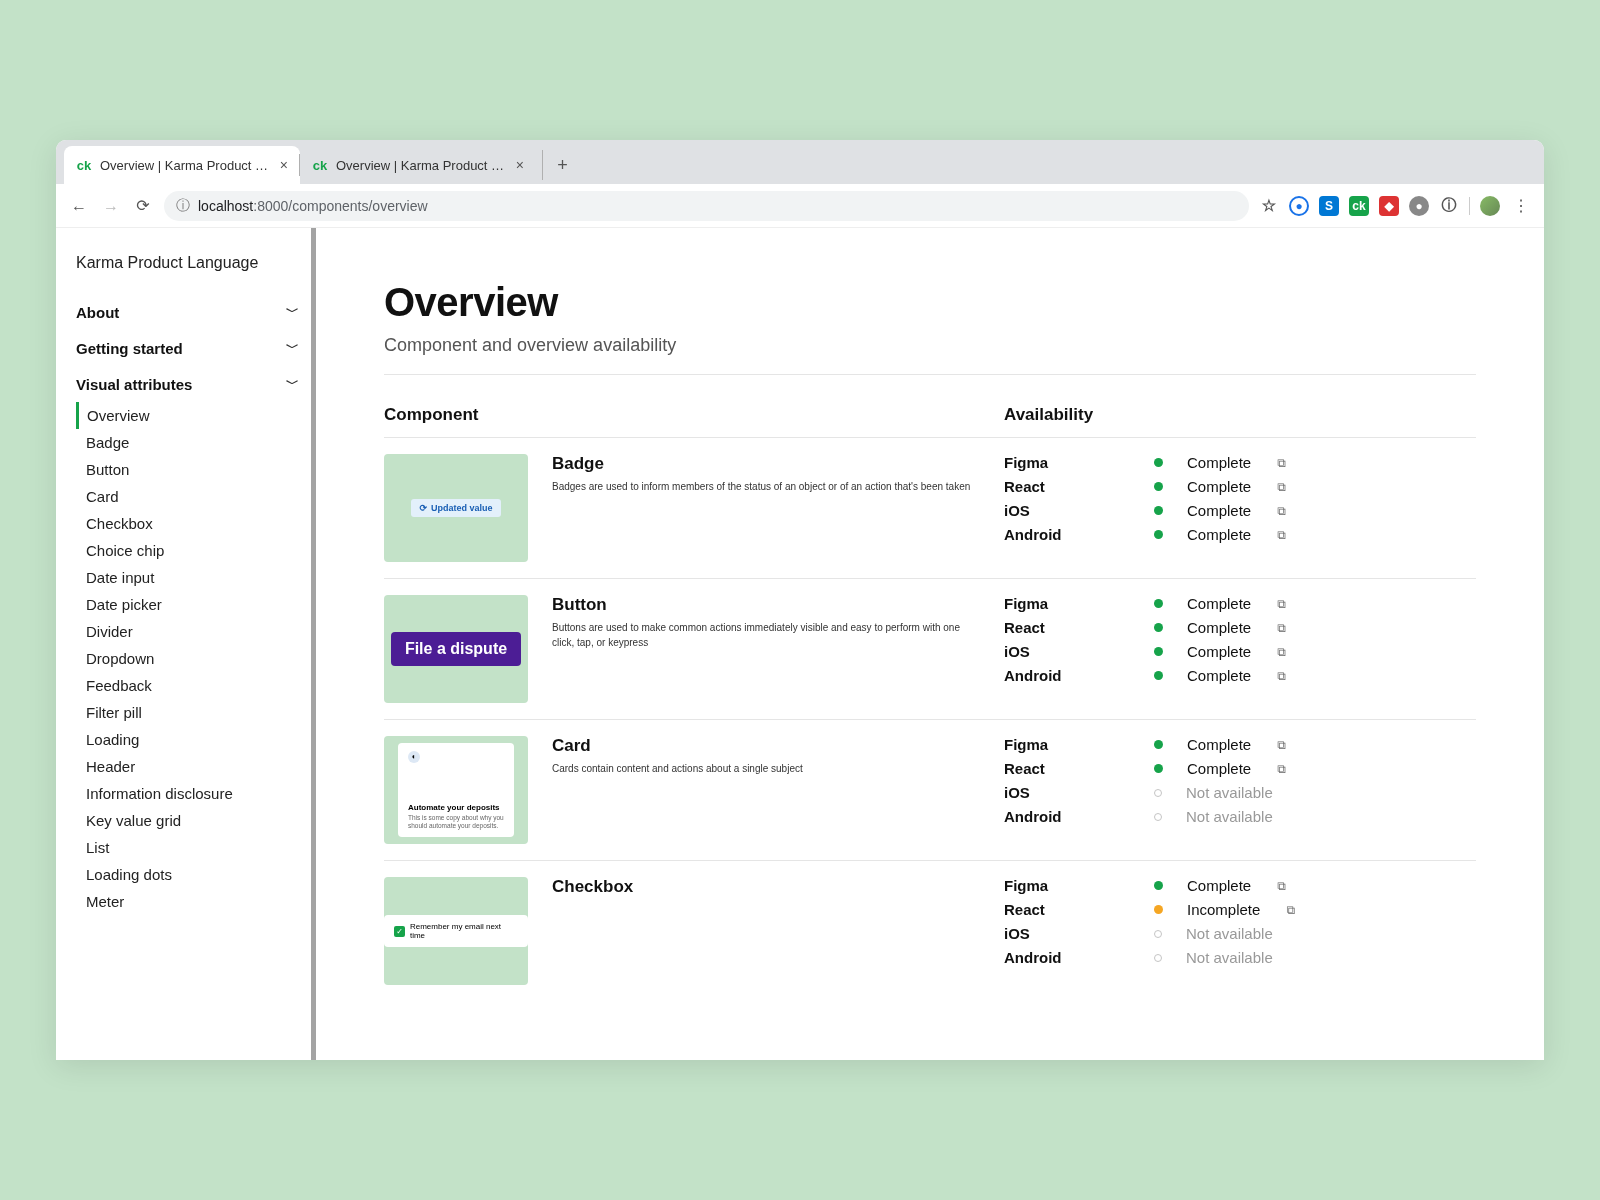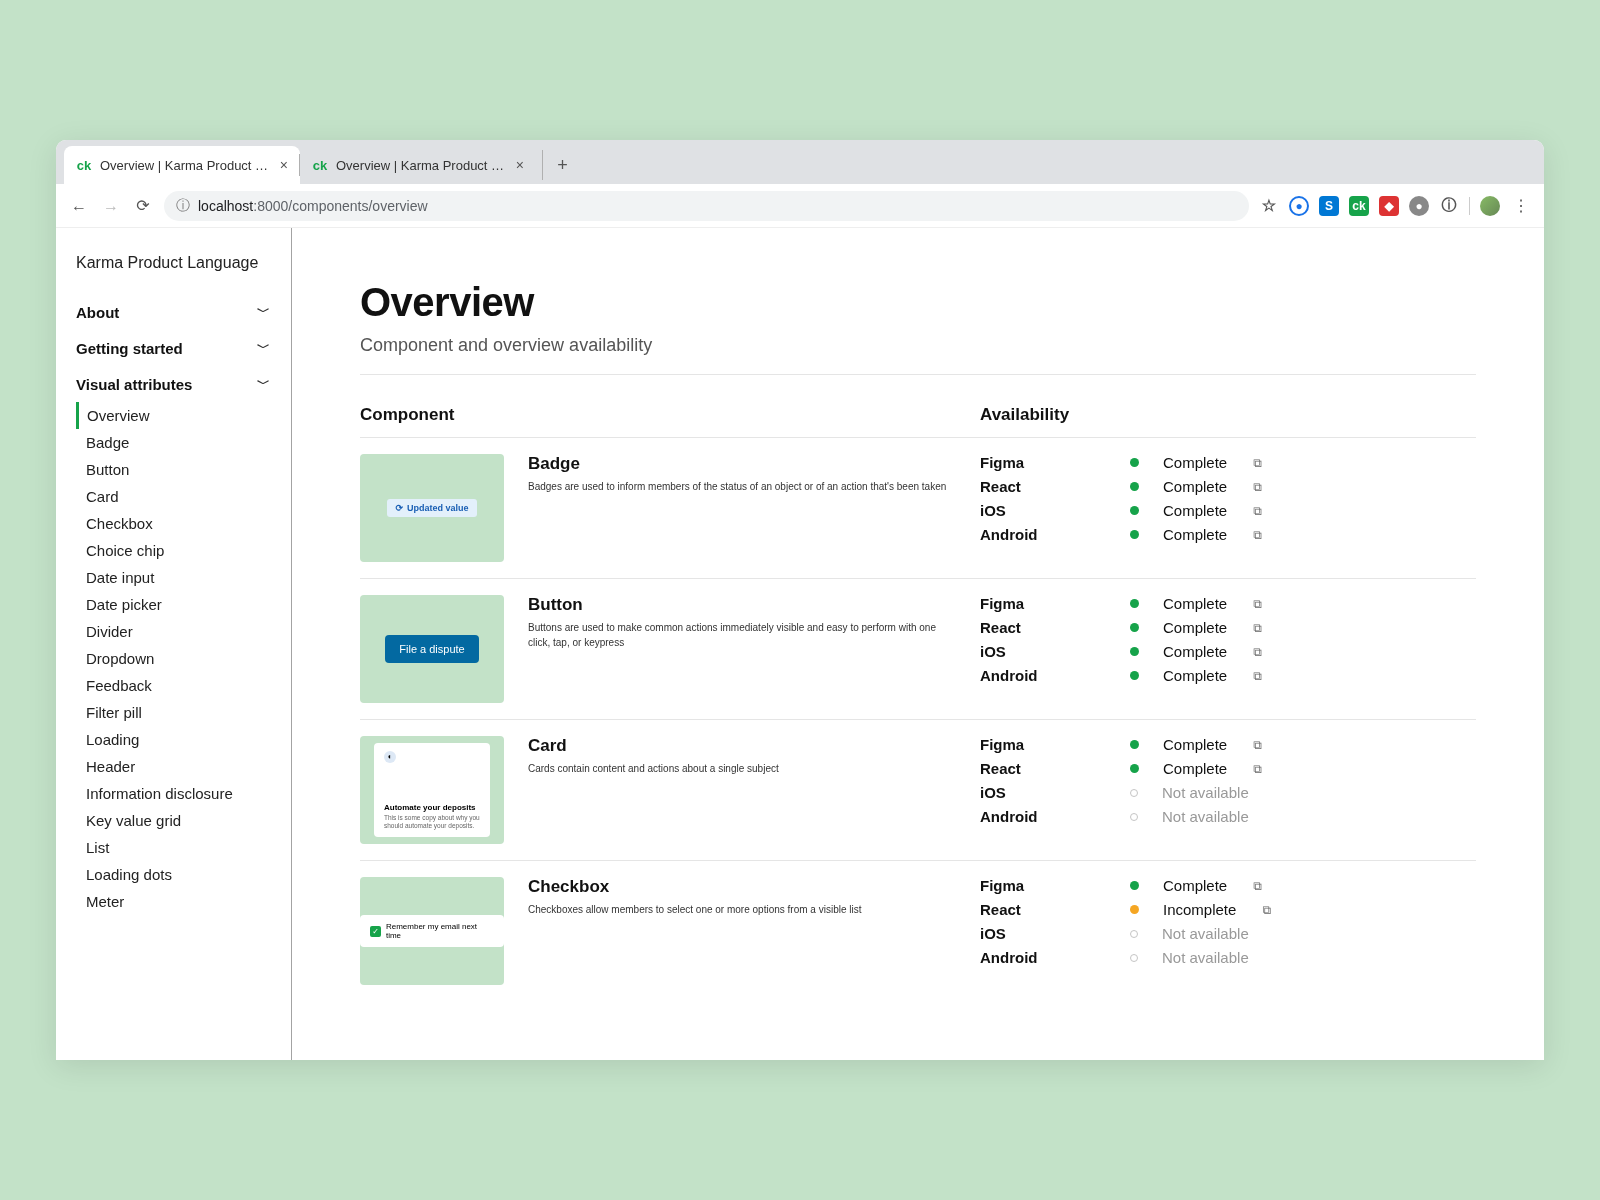--- a/index.html
+++ b/index.html
@@ -16,39 +16,39 @@
 .addrbar { background: #fff; height: 44px; display:flex; align-items:center; padding: 0 12px; gap: 10px; border-bottom: 1px solid #eee; }
 .navicon { color: #555; font-size: 16px; width: 22px; text-align:center; }
 .navicon.dis { color: #bbb; }
 .url-wrap { flex:1; background:#f1f3f4; height:30px; border-radius:15px; display:flex; align-items:center; padding:0 12px; font-size:14px; color:#333; gap:8px;}
 .url-host { color:#202124; }
 .url-path { color:#5f6368; }
 .rico { width:20px; height:20px; border-radius:4px; display:flex; align-items:center; justify-content:center; font-size:12px; font-weight:700; color:#fff; }
 .rico.star { color:#555; background:none; font-size:16px; }
 .rico.sep { width:1px; height:18px; background:#ccc; border-radius:0; }
 .content { flex:1; display:flex; overflow:hidden; }
-.sidebar { width: 236px; border-right: 1px solid #a3a3a3; padding: 26px 21px 20px 20px; overflow-y:auto; }
+.sidebar { width: 260px; border-right: 5px solid #a3a3a3; padding: 26px 12px 20px 20px; overflow-y:auto; }
 .site-title { font-size: 16px; color:#222; margin-bottom: 22px; }
 .snav { display:flex; flex-direction:column; gap: 0; }
 .ssec { display:flex; align-items:center; justify-content:space-between; font-weight:700; font-size:15px; color:#111; padding: 9px 0; cursor:pointer; }
 .ssec .chev { font-size:13px; color:#333; }
 .sitem { font-size:15px; color:#222; padding: 5px 0 5px 10px; cursor:pointer; }
 .sitem.active { border-left: 3px solid #16a34a; padding-left: 8px; }
 .main { flex:1; padding: 52px 68px 20px 68px; overflow-y:auto; }
 h1 { font-size: 40px; font-weight:800; color:#111; margin-bottom: 10px; letter-spacing:-0.5px;}
 .subtitle { font-size: 18px; color:#555; margin-bottom: 18px; }
 hr.rule { border:none; border-top:1px solid #e5e5e5; }
 .table-head { display:flex; padding: 30px 0 12px 0; font-weight:700; font-size:17px; color:#111; }
 .col-comp { flex: 0 0 620px; }
 .col-avail { flex: 1; }
 .row { display:flex; padding: 16px 0; border-top:1px solid #e5e5e5; }
 .thumb { width: 144px; height: 108px; background:#c3e2c8; border-radius:4px; display:flex; align-items:center; justify-content:center; margin-right: 24px; flex-shrink:0; }
 .thumb-inner { background:#fff; border-radius:4px; padding: 7px 10px; font-size: 9px; display:flex; align-items:center; gap:4px; }
 .thumb-inner.badge { background:#e3f0fb; padding:4px 8px; border-radius:3px; color:#1a5fb4; font-weight:600; }
-.thumb-inner.btn { background:#0369a1; color:#fff; padding:8px 14px; border-radius:4px; font-weight:400; font-size:11px;}
+.thumb-inner.btn { background:#4c1d95; color:#fff; padding:8px 14px; border-radius:4px; font-weight:700; font-size:16px;}
 .thumb-inner.card { flex-direction:column; align-items:flex-start; gap:2px; padding:8px 10px; width:116px;}
 .thumb-inner.card .ctitle { font-weight:700; font-size:8px;margin-top:36px;}
 .thumb-inner.card .cbody { font-size:6.5px; color:#666; line-height:1.2;}
 .thumb-inner.card .cicon { width:12px; height:12px; border-radius:50%; background:#dde8f5; margin-bottom:2px; display:flex; align-items:center; justify-content:center; font-size:8px;}
 .thumb-inner.check { font-size:8px; gap:5px;}
 .thumb-inner.check .cb { width:11px; height:11px; background:#16a34a; border-radius:2px; display:flex; align-items:center; justify-content:center; color:#fff; font-size:8px;}
 .comp-info { flex:1; padding-right: 28px;}
 .comp-name { font-weight:700; font-size:17px; color:#111; margin-bottom:6px;}
 .comp-desc { font-size:10px; color:#333; line-height:1.45;}
 .avail-grid { display:grid; grid-template-columns: 150px 1fr; row-gap: 7px; font-size:15px; align-content:start;}
@@ -266,21 +266,20 @@
           <div class="row">
             <div class="col-comp" style="display: flex;">
               <div class="thumb">
                 <div class="thumb-inner check">
                   <span class="cb">✓</span>
                   <span>Remember my email next time</span>
                 </div>
               </div>
               <div class="comp-info">
                 <div class="comp-name">Checkbox</div>
-                <div class="comp-desc">Checkboxes allow members to select one or more options from a visible list</div>
               </div>
             </div>
             <div class="col-avail avail-grid">
               <div class="plat">Figma</div>
               <div class="status">
                 <span class="dot complete"></span>
                 <span class="lab ">Complete</span>
                 <span class="ext">⧉</span>
               </div>
               <div class="plat">React</div>

